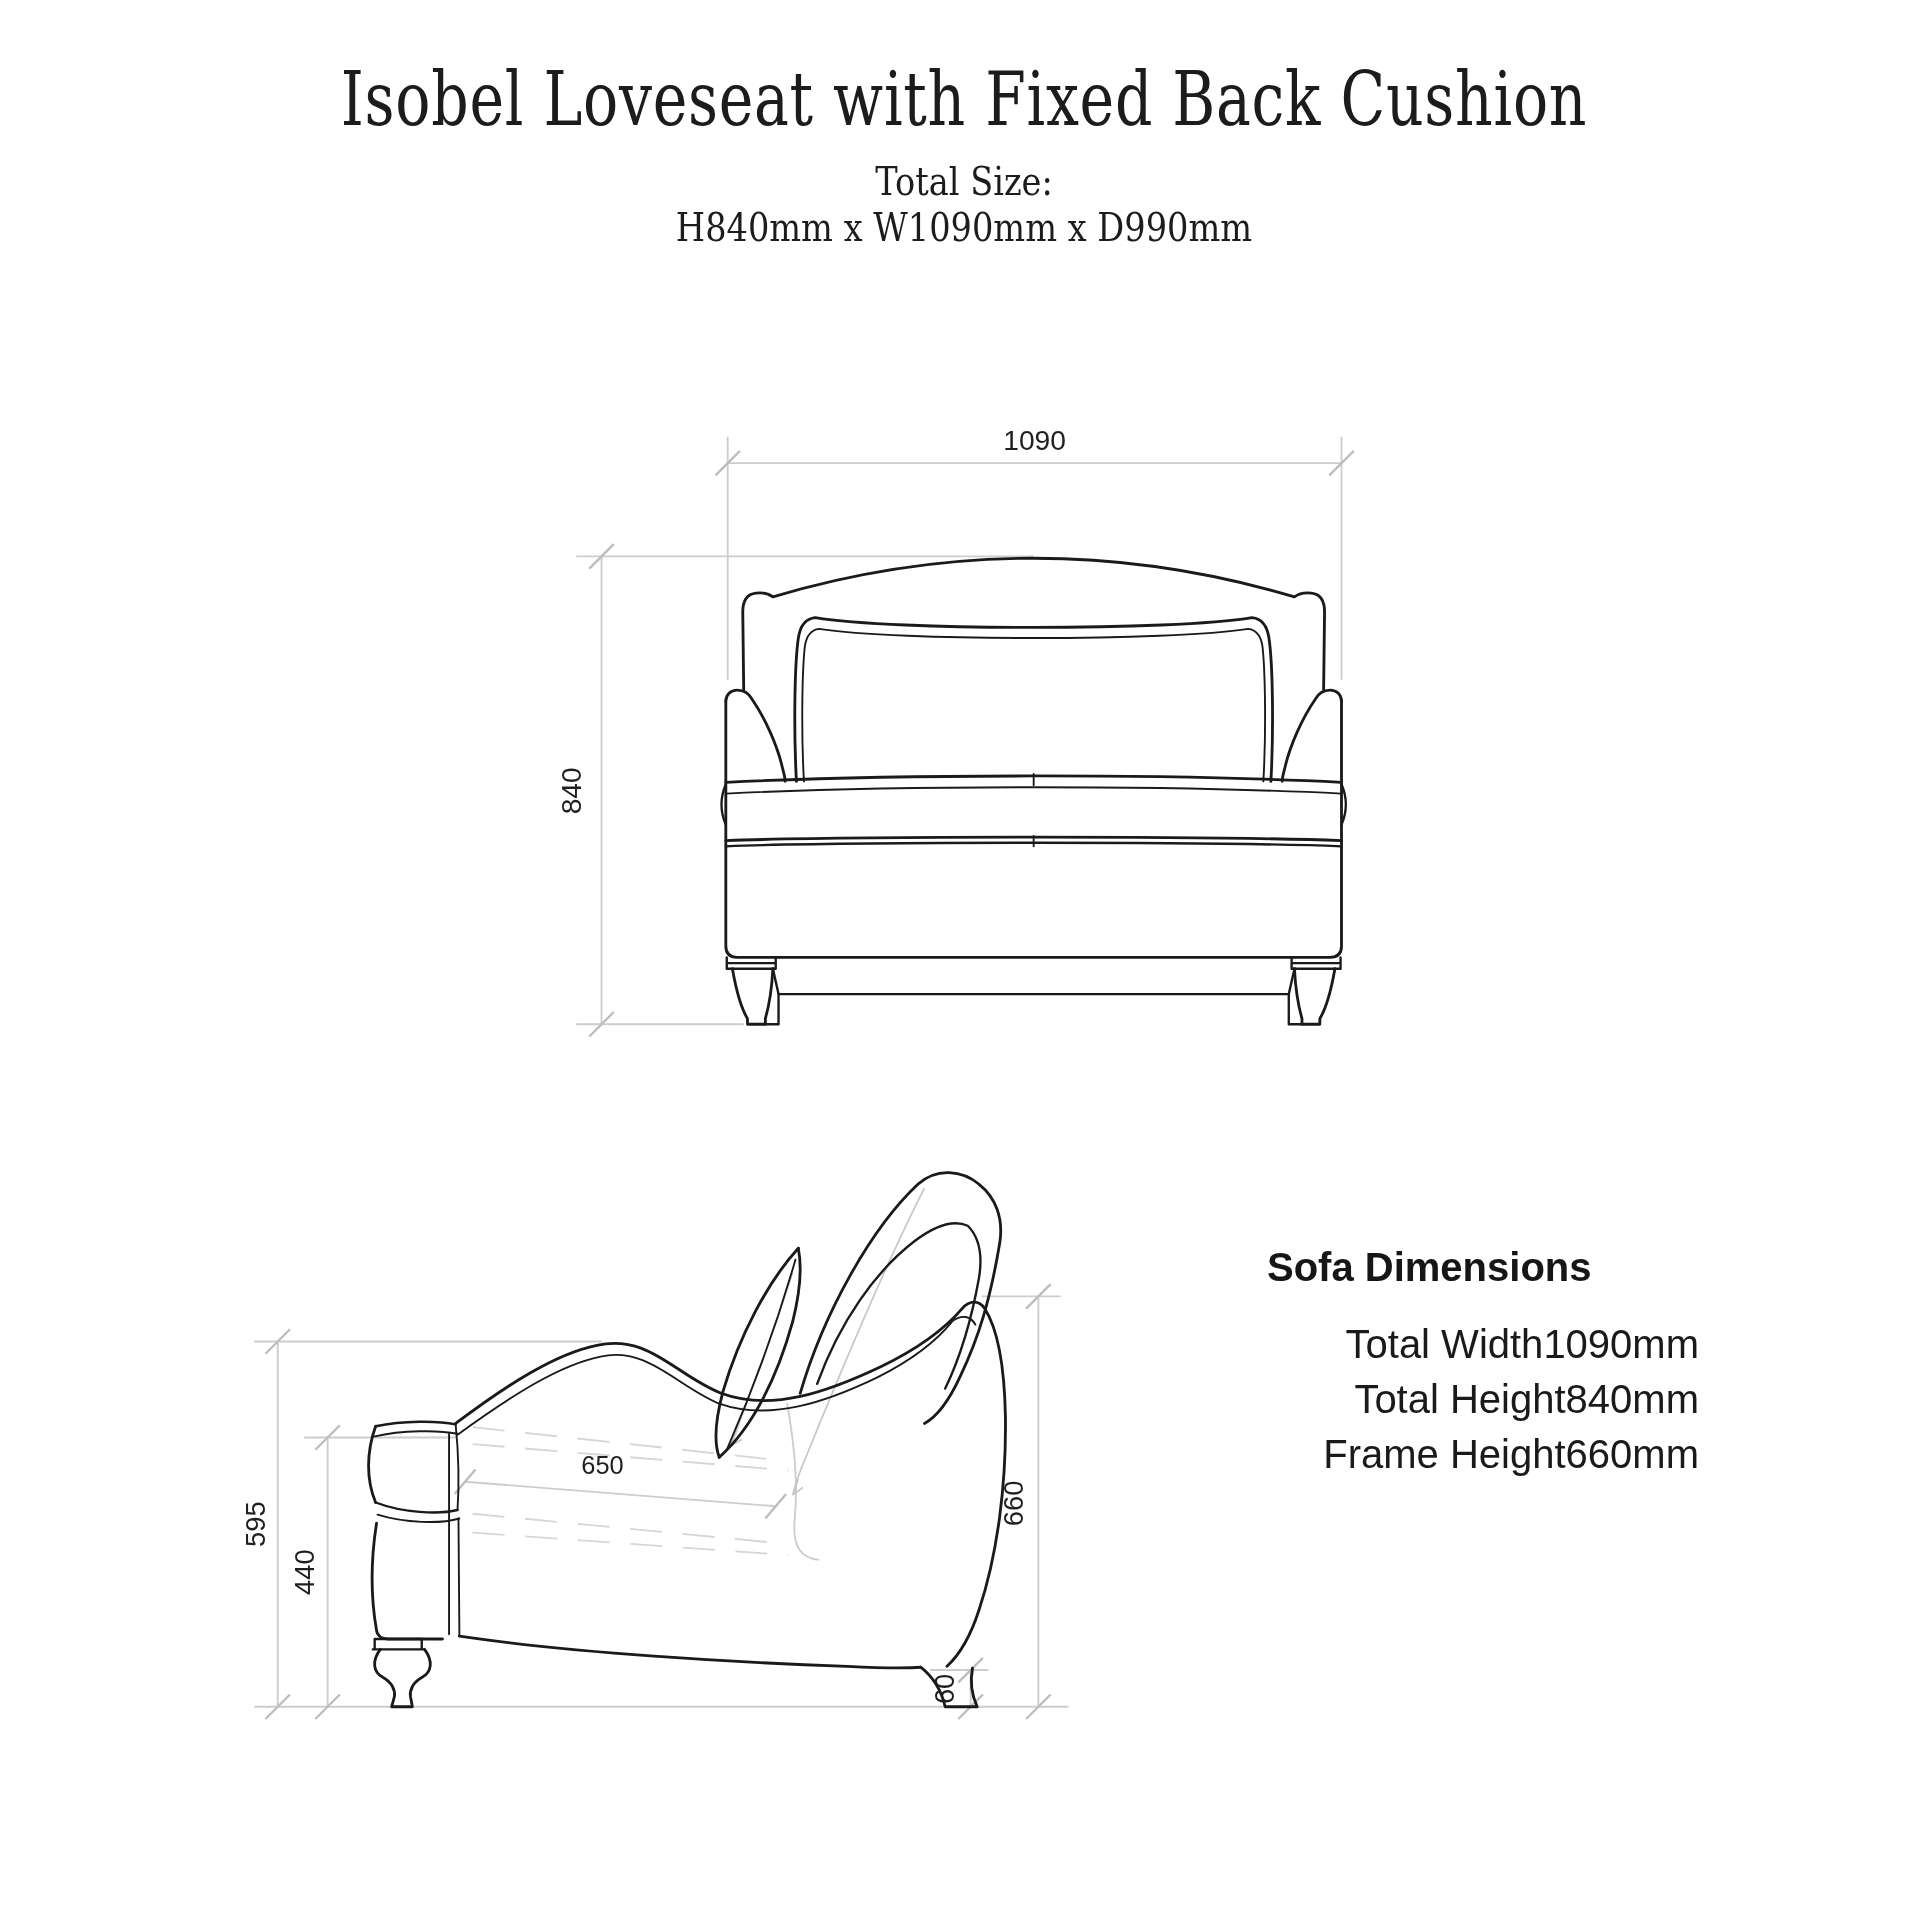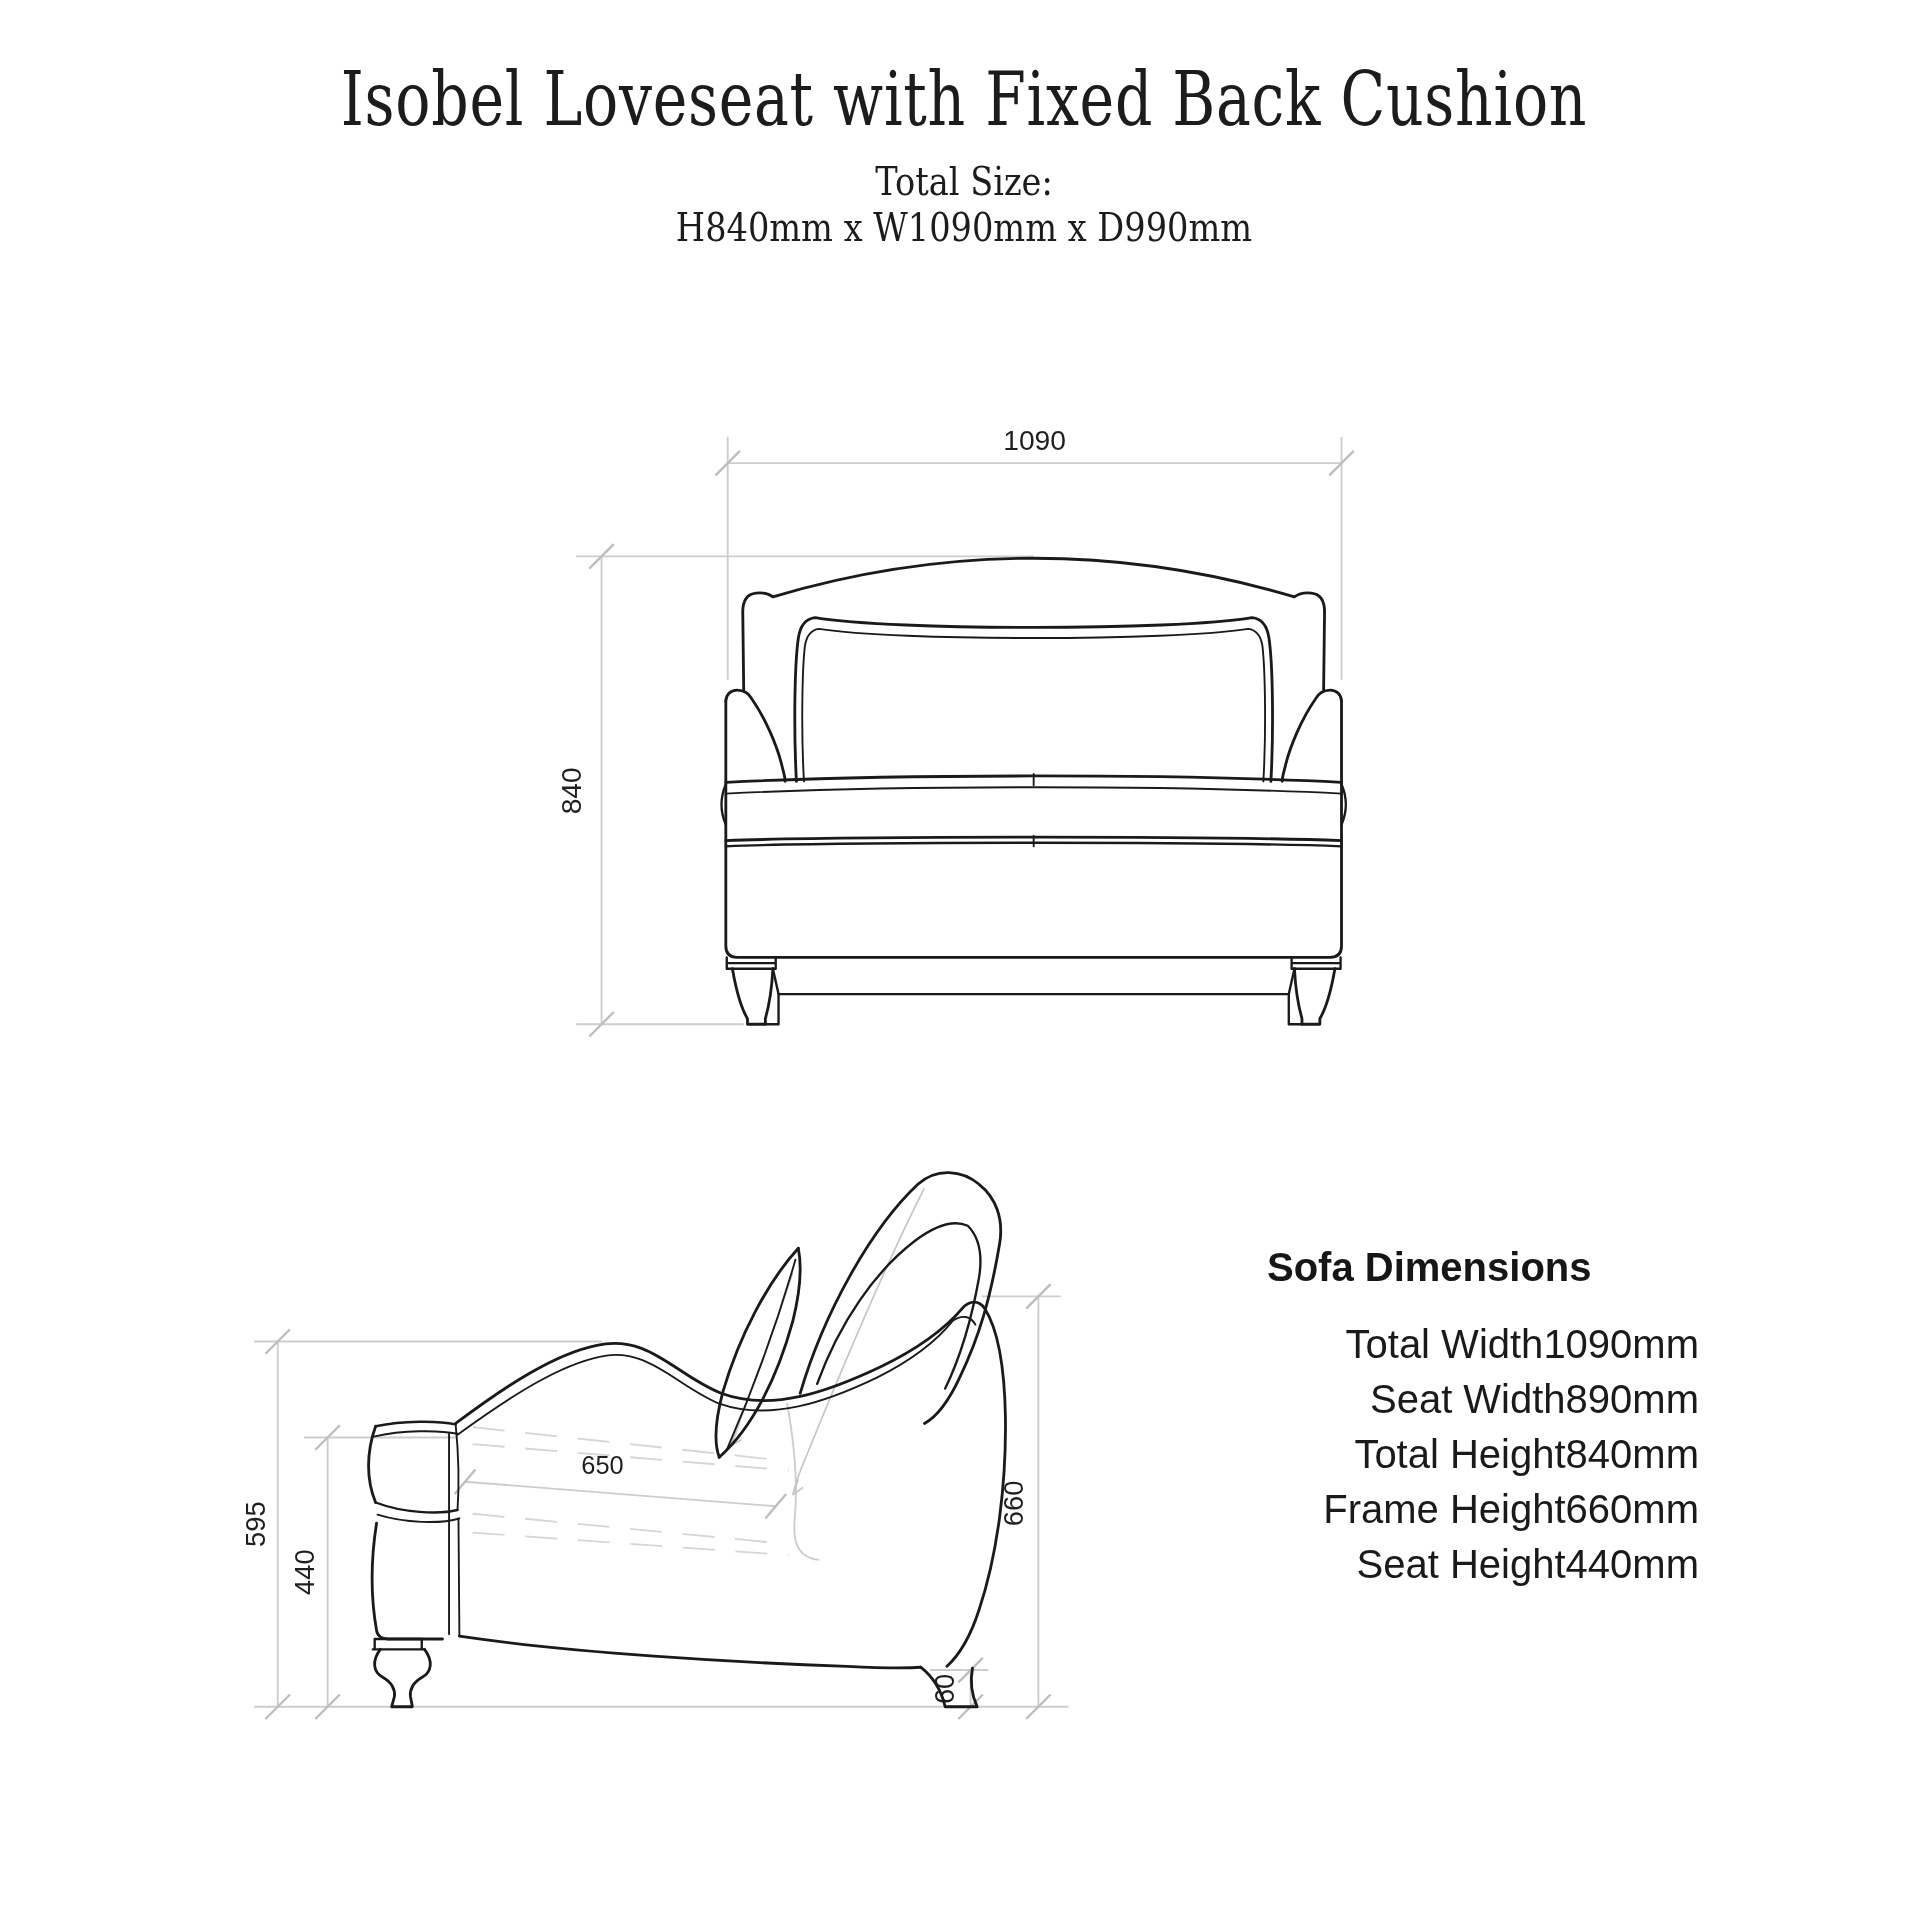--- a/index.html
+++ b/index.html
@@ -186,29 +186,21 @@
   <div>H840mm x W1090mm x D990mm</div>
 </div>
 
 <div class="dim-table">
   <div class="table-heading">Sofa Dimensions</div>
   <div class="dim-row">
     <span class="dim-label">Total Width</span>
     <span class="dim-value">1090mm</span>
   </div>
   <div class="dim-row">
-    <span class="dim-label">Seat Width</span>
-    <span class="dim-value">890mm</span>
-  </div>
-  <div class="dim-row">
     <span class="dim-label">Total Height</span>
     <span class="dim-value">840mm</span>
   </div>
   <div class="dim-row">
     <span class="dim-label">Frame Height</span>
     <span class="dim-value">660mm</span>
   </div>
-  <div class="dim-row">
-    <span class="dim-label">Seat Height</span>
-    <span class="dim-value">440mm</span>
-  </div>
 </div>
 
 
 </body></html>

